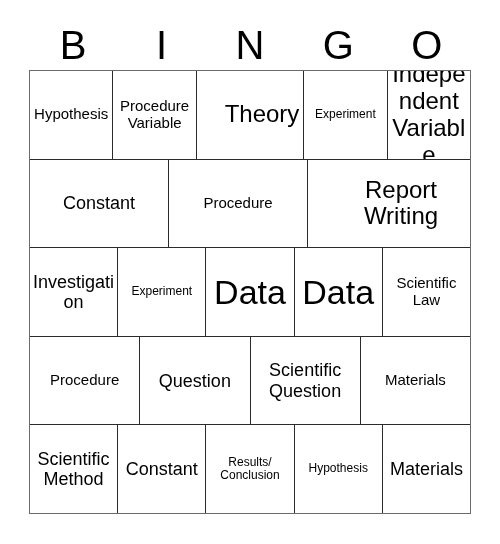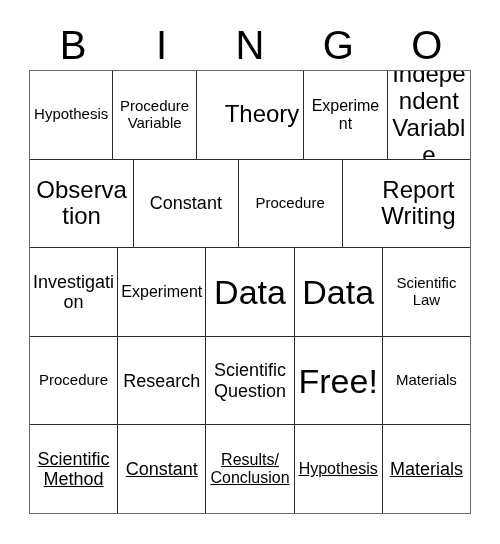--- a/index.html
+++ b/index.html
@@ -51,41 +51,40 @@
     flex-direction: column;
   }
   .grid-row {
     flex: 1 1 0;
     display: flex;
     min-height: 0;
     border-bottom: 1px solid #2b2b2b;
   }
   .grid-row:last-child {
     border-bottom: none;
-    text-decoration: underline;
   }
   .grid-cell {
     flex: 1 1 0;
     min-width: 0;
     display: flex;
     align-items: center;
     justify-content: center;
     text-align: center;
     padding: 2px 3px;
     box-sizing: border-box;
     border-right: 1px solid #2b2b2b;
     line-height: 1.12;
     overflow: hidden;
     word-break: break-word;
     hyphens: auto;
   }
   .grid-cell:last-child {
     border-right: none;
   }
-  .fs-xs  { font-size: 16px; }
+  .fs-xs  { font-size: 12px; }
   .fs-s   { font-size: 15px; }
   .fs-m   { font-size: 18px; }
   .fs-l   { font-size: 24px; }
   .fs-xl  { font-size: 24px; margin-left: 24px; }
   .fs-xxl { font-size: 34px; }
 </style>
 </head>
 <body>
 
 <div id="bingo-card">
@@ -102,39 +101,37 @@
 
     <div class="grid-row">
       <div class="grid-cell fs-s">Hypothesis</div>
       <div class="grid-cell fs-s">Procedure Variable</div>
       <div class="grid-cell fs-xl">Theory</div>
       <div class="grid-cell fs-xs">Experiment</div>
       <div class="grid-cell fs-l">Independent Variable</div>
     </div>
 
     <div class="grid-row">
-      <div class="grid-cell fs-l">Observation</div>
       <div class="grid-cell fs-m">Constant</div>
       <div class="grid-cell fs-s">Procedure</div>
       <div class="grid-cell fs-xl">Report Writing</div>
     </div>
 
     <div class="grid-row">
       <div class="grid-cell fs-m">Investigation</div>
       <div class="grid-cell fs-xs">Experiment</div>
       <div class="grid-cell fs-xxl">Data</div>
       <div class="grid-cell fs-xxl">Data</div>
       <div class="grid-cell fs-s">Scientific Law</div>
     </div>
 
     <div class="grid-row">
       <div class="grid-cell fs-s">Procedure</div>
-      <div class="grid-cell fs-m">Research</div>
+      <div class="grid-cell fs-m">Question</div>
       <div class="grid-cell fs-m">Scientific Question</div>
-      <div class="grid-cell fs-xxl">Free!</div>
       <div class="grid-cell fs-s">Materials</div>
     </div>
 
     <div class="grid-row">
       <div class="grid-cell fs-m">Scientific Method</div>
       <div class="grid-cell fs-m">Constant</div>
       <div class="grid-cell fs-xs">Results/ Conclusion</div>
       <div class="grid-cell fs-xs">Hypothesis</div>
       <div class="grid-cell fs-m">Materials</div>
     </div>

